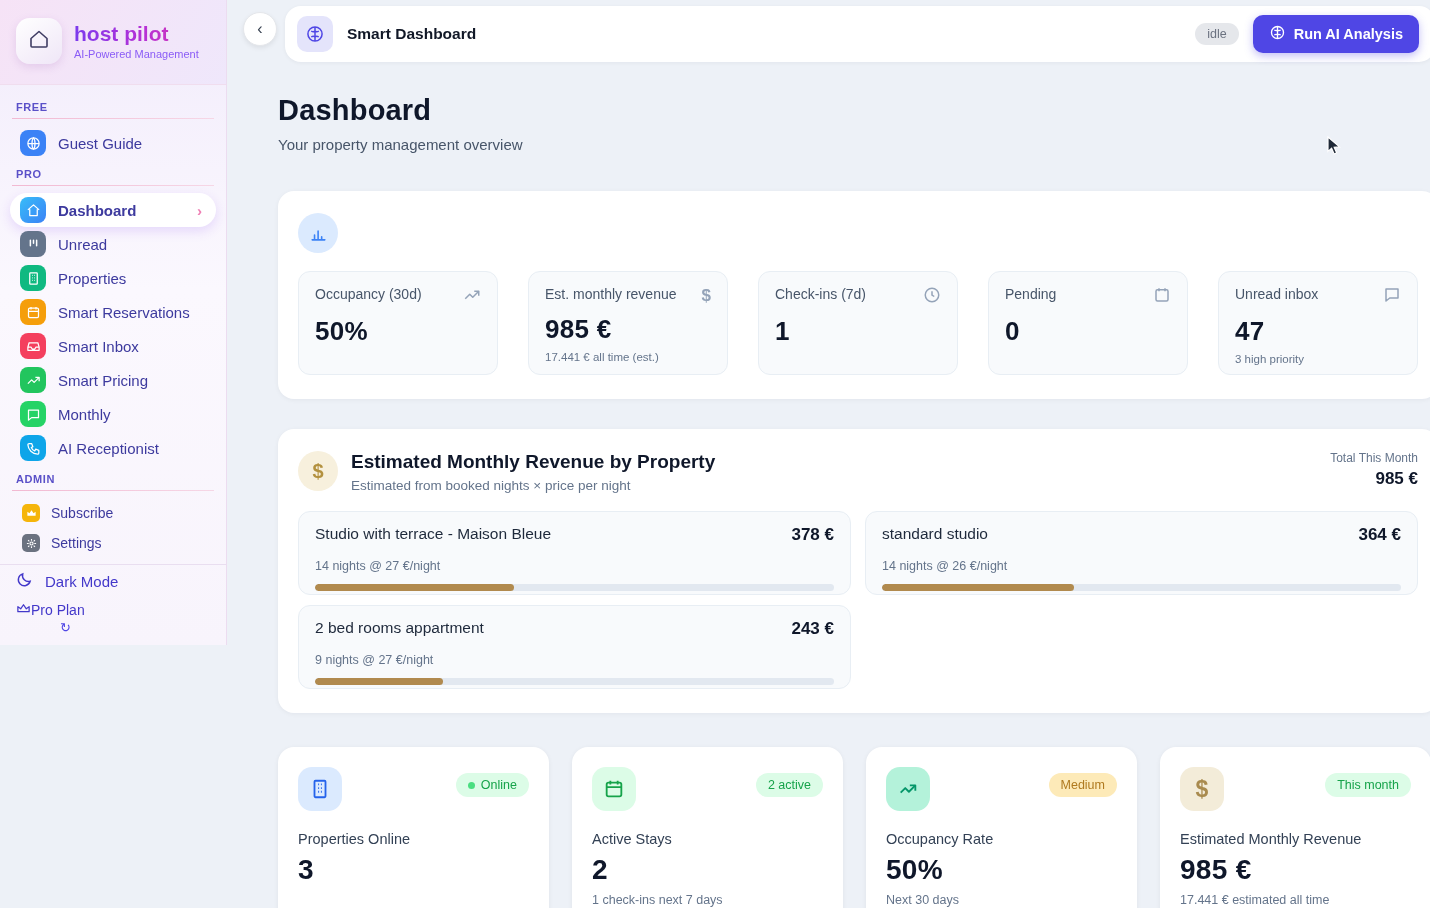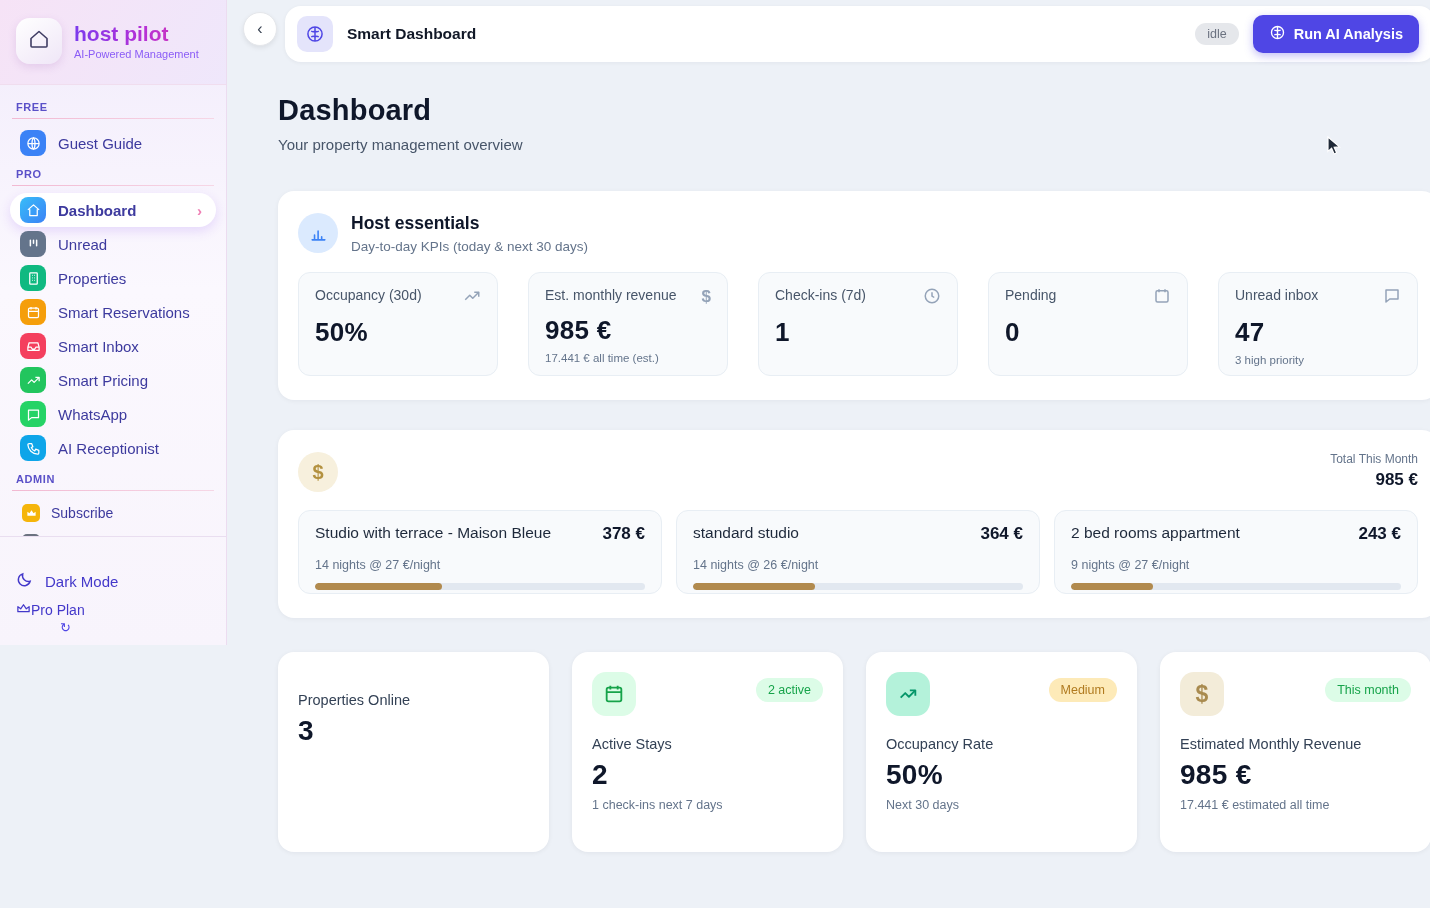--- a/index.html
+++ b/index.html
@@ -28,21 +28,21 @@
   .itile { width:26px; height:26px; border-radius:8px; display:flex; align-items:center; justify-content:center; flex:0 0 26px; }
   .itile svg { width:15px; height:15px; }
   .nav-item.small { height:30px; font-size:14px; gap:11px; padding:0 12px; }
   .itile.sm { width:18px; height:18px; border-radius:5px; flex:0 0 18px; }
   .itile.sm svg { width:11px; height:11px; }
   .c-blue{background:#3b82f6}.c-dash{background:linear-gradient(135deg,#38bdf8,#3b82f6)}
   .c-gray{background:#64748b}.c-green{background:#10b981}.c-orange{background:#f59e0b}
   .c-fuchsia{background:#c026d3}.c-rose{background:#f43f5e}.c-lime{background:#22c55e}
   .c-wa{background:#25d366}.c-sky{background:#0ea5e9}.c-amber{background:#f5b50b}
   .c-slate{background:#6b7280}.c-violet{background:#8b5cf6}.c-teal{background:#14b8a6}
-  .side-footer { border-top:1px solid #e9def0; padding:28px 16px 10px 16px; }
+  .side-footer { border-top:1px solid #e9def0; padding:0 16px 10px 16px; }
   .foot-row { display:flex; align-items:center; gap:12px; height:32px; font-size:15px; color:#4338ca; cursor:pointer; }
   .foot-row.signout { color:#45416f; }
   .foot-plan { display:flex; align-items:center; font-size:14px; color:#4338ca; margin-top:4px; cursor:pointer;}
   .foot-refresh { font-size:13px; color:#4f46e5; margin:1px 0 0 44px; cursor:pointer; }
 
   
   .main { position:relative; flex:1; height:908px; overflow:hidden; }
   .collapse-btn { position:absolute; left:16px; top:12px; width:34px; height:34px; border-radius:50%;
     background:#fff; border:1px solid #e5e7eb; box-shadow:0 2px 5px rgba(0,0,0,.08);
     display:flex; align-items:center; justify-content:center; font-size:16px; color:#374151; cursor:pointer; z-index:6; }
@@ -72,21 +72,21 @@
   .kpi-top { display:flex; align-items:flex-start; justify-content:space-between; }
   .kpi-label { font-size:14px; color:#475569; }
   .kpi-value { font-size:26px; font-weight:800; color:#0f172a; margin-top:8px; letter-spacing:.3px;}
   .kpi-sub { font-size:11.5px; color:#64748b; margin-top:6px; }
 
   .panel.revenue { margin-top:30px; }
   .rev-head { display:flex; align-items:flex-start; }
   .rev-total { margin-left:auto; text-align:right; }
   .rev-total-label { font-size:12px; color:#64748b; }
   .rev-total-value { font-size:17px; font-weight:800; color:#0f172a; margin-top:4px; }
-  .prop-grid { display:grid; grid-template-columns:1fr 1fr 1fr; gap:10px 14px; margin-top:18px; }
+  .prop-grid { display:grid; grid-template-columns:1fr 1fr; gap:10px 14px; margin-top:18px; }
   .prop-card { background:#f8fafc; border:1px solid #e8eef4; border-radius:12px; padding:13px 16px 15px 16px; height:84px; }
   .prop-top { display:flex; align-items:flex-start; }
   .prop-name { font-size:15.5px; color:#1e293b; font-weight:500; }
   .prop-detail { font-size:12.5px; color:#64748b; margin-top:16px; }
   .prop-amount { margin-left:auto; font-size:17px; font-weight:800; color:#0f172a; white-space:nowrap; }
   .bar-track { height:7px; background:#e2e8f0; border-radius:4px; margin-top:11px; overflow:hidden; }
   .bar-fill { height:100%; background:#b18a4e; border-radius:4px; }
 
   .stat-grid { display:grid; grid-template-columns:repeat(4,1fr); gap:23px; margin-top:34px; width:1153px; }
   .stat-card { background:#fff; border-radius:16px; box-shadow:0 1px 5px rgba(15,23,42,.06); padding:20px; height:200px; }
@@ -191,21 +191,21 @@
             </svg>
         </span>
         <span>Smart Pricing</span>
       </div>
       <div class="nav-item">
         <span class="itile c-wa">
           <svg viewBox="0 0 24 24" fill="none" stroke="#fff" stroke-width="2" stroke-linejoin="round">
               <path d="M4 5h16v12H9l-5 4z"></path>
             </svg>
         </span>
-        <span>WhatsApp</span>
+        <span>Monthly</span>
       </div>
       <div class="nav-item">
         <span class="itile c-sky">
           <svg viewBox="0 0 24 24" fill="none" stroke="#fff" stroke-width="2" stroke-linejoin="round">
               <path d="M5 4h4l2 5-2.5 1.5c1 2.5 3 4.5 5.5 5.5L15.5 13l5 2v4c0 1-1 2-2 2C10 20.5 3.5 14 3 6c0-1 1-2 2-2z"></path>
             </svg>
         </span>
         <span>AI Receptionist</span>
       </div>
 
@@ -302,24 +302,20 @@
       <h1 class="page-title">Dashboard</h1>
       <div class="page-sub">Your property management overview</div>
 
       <section class="panel essentials">
         <div class="panel-head">
           <div class="round-ic blue">
             <svg width="19" height="19" viewBox="0 0 24 24" fill="none" stroke="#3b82f6" stroke-width="2" stroke-linecap="round">
                 <path d="M4 20h16M7 20v-6M11.5 20V9M16 20v-4"></path>
               </svg>
           </div>
-          <div>
-            <div class="panel-title">Host essentials</div>
-            <div class="panel-sub">Day-to-day KPIs (today &amp; next 30 days)</div>
-          </div>
         </div>
         <div class="kpi-grid">
           <div class="kpi-card">
             <div class="kpi-top">
               <span class="kpi-label">Occupancy (30d)</span>
               <span><svg width="18" height="18" viewBox="0 0 24 24" fill="none" stroke="#94a3b8" stroke-width="2" stroke-linejoin="round">
                     <path d="M3 17l6-6 4 4 8-8"></path>
                     <path d="M15 7h6v6"></path>
                   </svg></span>
             </div>
@@ -365,20 +361,24 @@
           </div>
         </div>
       </section>
 
       <section class="panel revenue">
         <div class="rev-head">
           <div class="panel-head">
             <div class="round-ic cream">
               <span class="dollar-glyph" style="color:#b3913f;font-size:20px;">$</span>
             </div>
+            <div>
+              <div class="panel-title" style="font-size:19px;">Estimated Monthly Revenue by Property</div>
+              <div class="panel-sub">Estimated from booked nights × price per night</div>
+            </div>
           </div>
           <div class="rev-total">
             <div class="rev-total-label">Total This Month</div>
             <div class="rev-total-value">985 €</div>
           </div>
         </div>
         <div class="prop-grid">
           <div class="prop-card">
             <div class="prop-top">
               <div>
@@ -413,20 +413,32 @@
             </div>
             <div class="bar-track">
               <div class="bar-fill" style="width: 24.7%;"></div>
             </div>
           </div>
         </div>
       </section>
 
       <div class="stat-grid">
         <div class="stat-card">
+          <div class="stat-top">
+            <div class="stat-tile t-blue">
+              <svg width="22" height="22" viewBox="0 0 24 24" fill="none" stroke="#2563eb" stroke-width="2">
+                  <rect x="6" y="3" width="12" height="18" rx="1"></rect>
+                  <path d="M10 7h1M13 7h1M10 11h1M13 11h1M10 15h1M13 15h1"></path>
+                </svg>
+            </div>
+            <div class="badge green">
+              <span class="dot"></span>
+              <span>Online</span>
+            </div>
+          </div>
           <div class="stat-label">Properties Online</div>
           <div class="stat-value">3</div>
         </div>
         <div class="stat-card">
           <div class="stat-top">
             <div class="stat-tile t-green">
               <svg width="22" height="22" viewBox="0 0 24 24" fill="none" stroke="#16a34a" stroke-width="2">
                   <rect x="4" y="5" width="16" height="15" rx="2"></rect>
                   <path d="M8 3v4M16 3v4M4 10h16"></path>
                 </svg>

